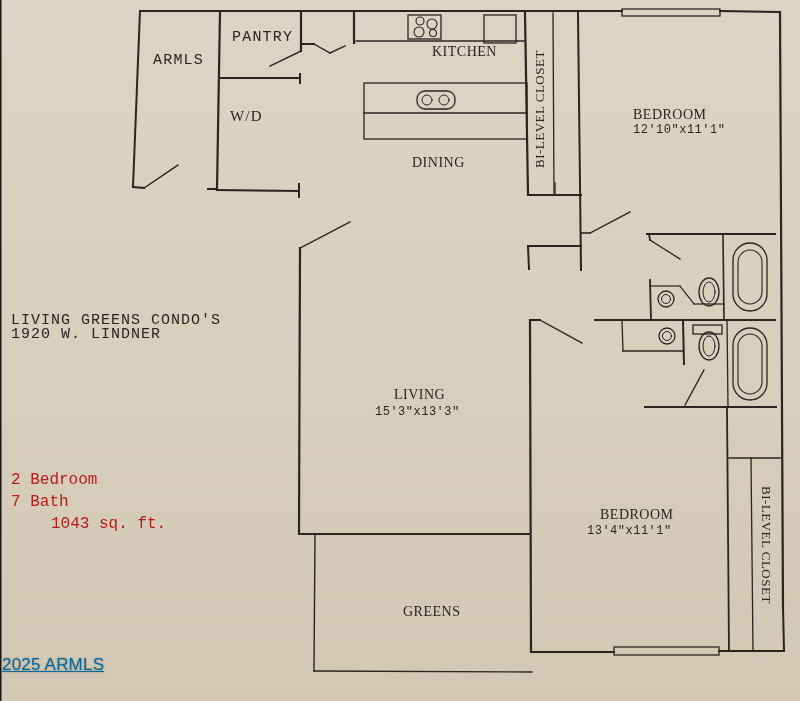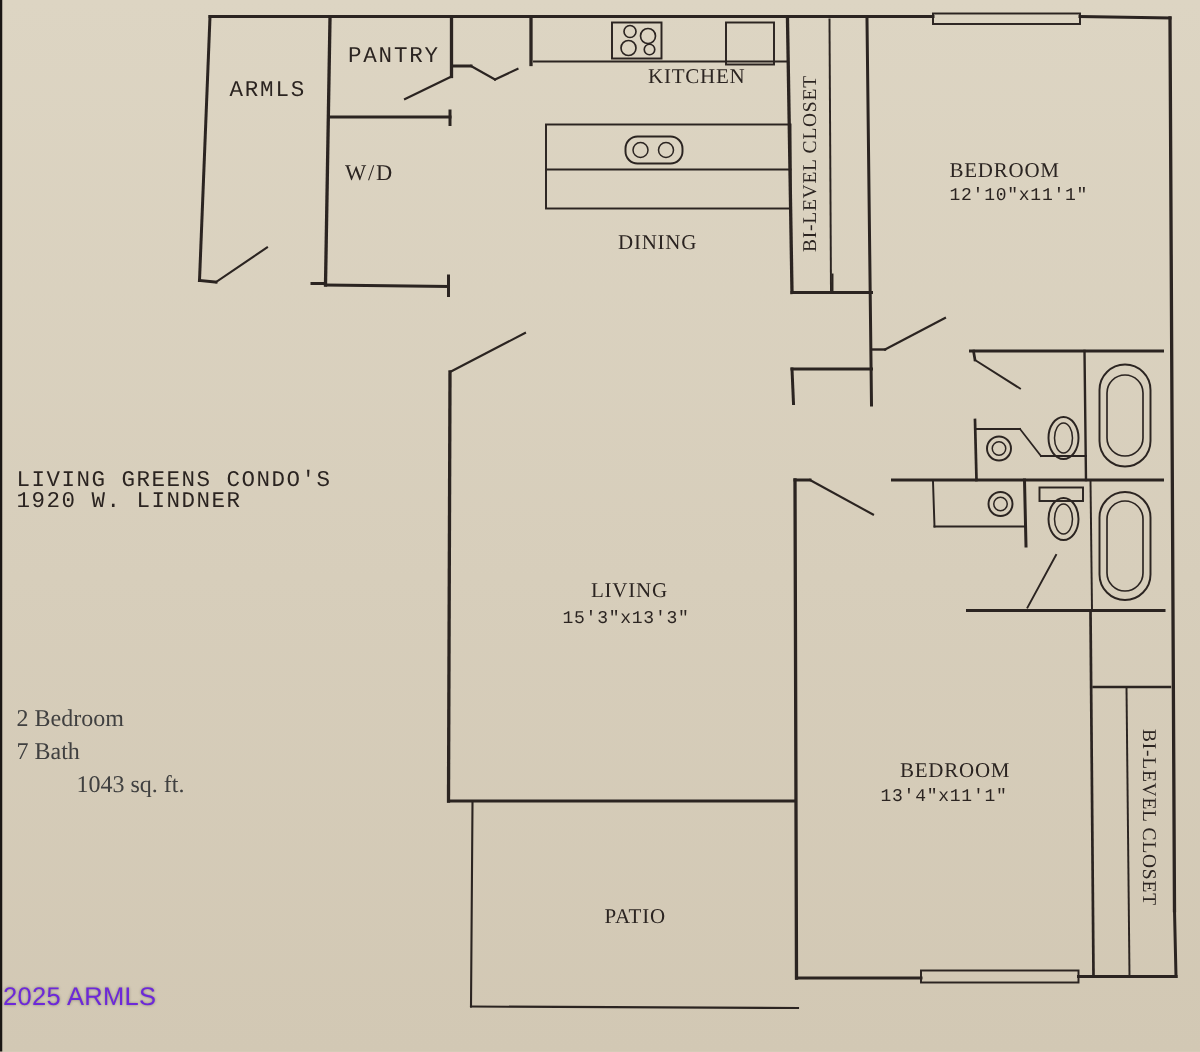--- a/index.html
+++ b/index.html
@@ -7,23 +7,23 @@
          font-family:"DejaVu Serif", serif; color:#2a2320; }
   .paper { position:absolute; left:0; top:0; width:800px; height:701px;
            background: linear-gradient(180deg,#ddd5c3 0%,#d7cebb 55%,#d2c8b4 100%); }
   svg.plan { position:absolute; left:0; top:0; width:800px; height:701px; }
   .lbl { position:absolute; white-space:nowrap; letter-spacing:0.5px; }
   .serif { font-family:"Liberation Serif", serif; font-size:14px; color:#2b2421; }
   .mono { font-family:"Liberation Mono", monospace; font-size:12px; color:#2b2421; }
   .mono-sm { font-family:"Liberation Mono", monospace; font-size:15px; color:#2b2421; letter-spacing:1.2px; }
   .vert-up { transform-origin:left top; transform:rotate(-90deg); }
   .vert-down { transform-origin:left top; transform:rotate(90deg); }
-  .info { position:absolute; left:11px; font-family:Liberation Serif, serif; font-size:16px; color:#404040; }
+  .info { position:absolute; left:11px; font-family:Liberation Mono, monospace; font-size:16px; color:#b91c1c; }
   .wm { position:absolute; left:2px; top:655px; font-family:"Liberation Sans", sans-serif; font-size:17px;
-        color:#6d28d9; text-shadow:0 0 2px rgba(0,0,0,0.35); letter-spacing:0.2px; }
+        color:#0369a1; text-shadow:0 0 2px rgba(0,0,0,0.35); letter-spacing:0.2px;text-decoration:underline; }
 </style>
 </head>
 <body>
 
 <div class="paper"></div>
 
 <svg class="plan" viewBox="0 0 800 701" xmlns="http://www.w3.org/2000/svg">
   <g stroke="#2b2421" fill="none" stroke-linecap="square">
 
     <line x1="140" y1="11" x2="622" y2="11" stroke-width="2"></line>
@@ -145,21 +145,21 @@
 <span class="lbl serif" style="left:633px;top:107px;">BEDROOM</span>
 <span class="lbl mono" style="left:633px;top:123px;">12'10"x11'1"</span>
 
 <span class="lbl serif" style="left:382px;top:387px;margin-left:12px;">LIVING</span>
 <span class="lbl mono" style="left:375px;top:405px;">15'3"x13'3"</span>
 
 <span class="lbl serif" style="left:600px;top:507px;">BEDROOM</span>
 <span class="lbl mono" style="left:587px;top:524px;">13'4"x11'1"</span>
 <span class="lbl serif vert-down" style="left:774px;top:486px;font-size:13px;">BI-LEVEL CLOSET</span>
 
-<span class="lbl serif" style="left:403px;top:604px;">PATIO</span>
+<span class="lbl serif" style="left:403px;top:604px;">GREENS</span>
 
 <span class="lbl mono-sm" style="left:11px;top:312px;letter-spacing:1px;">LIVING GREENS CONDO'S</span>
 <span class="lbl mono-sm" style="left:11px;top:326px;letter-spacing:1px;">1920 W. LINDNER</span>
 
 <span class="info" style="top:471px;">2 Bedroom</span>
 <span class="info" style="top:493px;">7 Bath</span>
 <span class="info" style="top:515px;margin-left:40px;">1043 sq. ft.</span>
 
 <span class="wm">2025 ARMLS</span>
 

